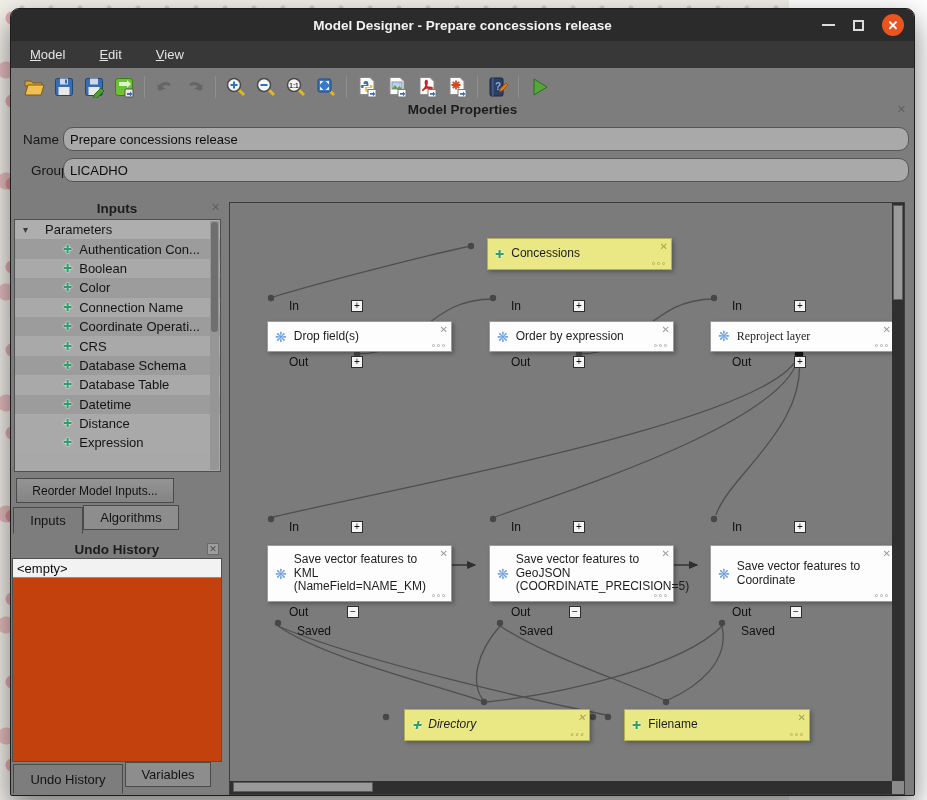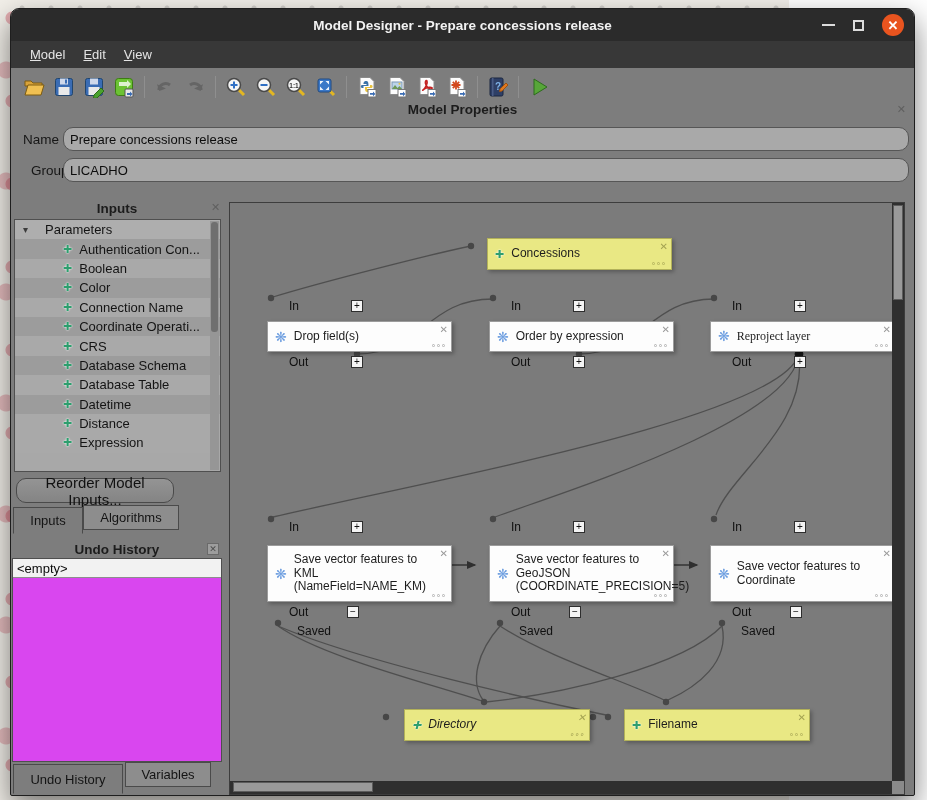--- a/index.html
+++ b/index.html
@@ -26,21 +26,21 @@
   .titlebar .title { position:absolute; left:0; right:0; text-align:center; color:#f2f2f2;
     font-size:13.5px; font-weight:bold; }
   .win-controls { position:absolute; right:10px; top:0; height:32px; display:flex; align-items:center; gap:18px; }
   .btn-min { width:13px; height:2px; background:#dcdcdc; }
   .btn-max { width:11px; height:11px; border:2px solid #dcdcdc; background:transparent; }
   .btn-close { width:22px; height:22px; border-radius:50%; background:#e9541f; color:#fff;
     font-size:13px; font-weight:bold; display:flex; align-items:center; justify-content:center; line-height:1; }
 
   
   .menubar { position:absolute; left:0; top:32px; right:0; height:27px; background:#383838;
-    display:flex; align-items:center; padding-left:10px; gap:0; }
+    display:flex; align-items:center; padding-left:10px; gap:16px; }
   .menu-item { color:#e4e4e4; font-size:13px; padding:3px 9px; cursor:default; }
   .menu-item .mkey { text-decoration:underline; }
 
   
   .toolbar { position:absolute; left:0; top:59px; right:0; height:38px; background:#7d7d7d;
     display:flex; align-items:center; padding-left:8px; }
   .tbtn { width:30px; height:30px; display:flex; align-items:center; justify-content:center; border-radius:3px; }
   .tsep { width:1px; height:22px; background:#646464; border-right:1px solid #8f8f8f; margin:0 5px; }
   .disabled { opacity:.38; filter:grayscale(1); }
 
@@ -64,28 +64,28 @@
   .tree-root { background:#aeaeae; }
   .tri-glyph { width:12px; margin-left:8px; font-size:10px; color:#3c3c3c; }
   .tri-glyph::before{ content:"▾"; }
   .plus-glyph { margin-left:48px; margin-right:7px; font-size:11px; color:#2e9e6e;
     text-shadow:0 0 2px #fff, 0 0 1px #fff; }
   .plus-glyph::before{ content:"✚"; }
   .tree-scroll { position:absolute; right:1px; top:1px; width:9px; height:249px; background:#969696; }
   .tree-scroll .thumb { position:absolute; left:1px; top:1px; width:7px; height:110px; background:#6f6f6f; border-radius:3px; }
 
   .qbutton { position:absolute; background:linear-gradient(#949494,#848484); border:1px solid #4a4a4a;
-    border-radius:10px; font-size:15px; color:#111; display:flex; align-items:center; justify-content:center; }
+    border-radius:0; font-size:12px; color:#111; display:flex; align-items:center; justify-content:center; }
 
   .dock-tab { position:absolute; border:1px solid #4a4a4a; font-size:13px; color:#141414;
     display:flex; align-items:center; justify-content:center; }
   .dock-tab.active { background:#7d7d7d; border-bottom-color:#7d7d7d; }
   .dock-tab.inactive { background:#8d8d8d; }
 
-  .undo-box { position:absolute; left:1px; top:549px; width:210px; height:204px; background:#d946ef;
+  .undo-box { position:absolute; left:1px; top:549px; width:210px; height:204px; background:#c2410c;
     border:1px solid #4f4f4f; }
   .undo-empty { height:19px; background:#f2f2f2; font-size:13px; color:#0c0c0c; display:flex;
     align-items:center; padding-left:4px; border-bottom:1px solid #8d8d8d; }
   .boxed-x { position:absolute; width:12px; height:12px; border:1px solid #6a6a6a; background:#9d9d9d;
     color:#4d4d4d; font-size:9px; display:flex; align-items:center; justify-content:center; }
 
   
   .canvas { position:absolute; left:218px; top:193px; width:676px; height:593px; background:#7b7b7b;
     border:1px solid #3d3d3d; overflow:hidden; }
   .canvas svg.wires { position:absolute; left:0; top:0; }

